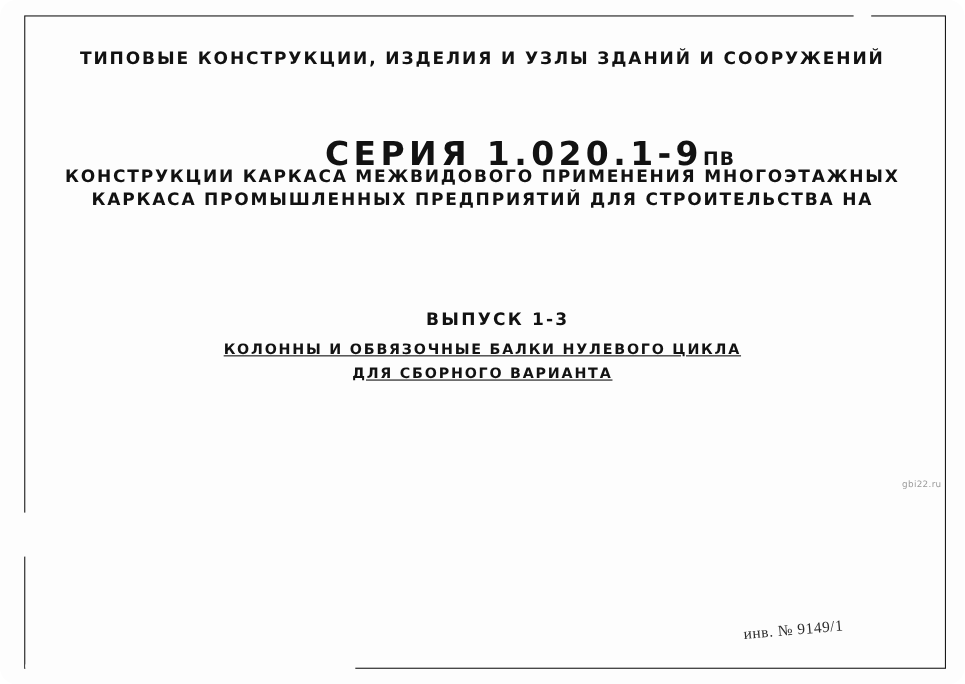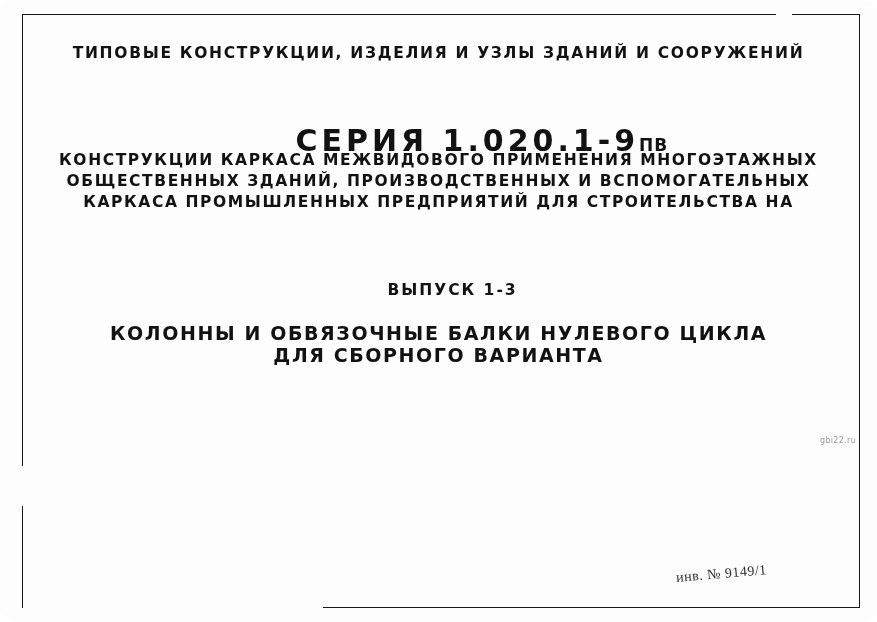--- a/index.html
+++ b/index.html
@@ -119,24 +119,25 @@
     top: 281px;
     font-size: 15.5px;
     letter-spacing: 2px;
     padding-left: 28px;
   }
 
   .subtitle {
     position: absolute;
     left: 0;
     right: 0;
-    top: 322px;
-    font-size: 19px;
+    top: 308px;
+    font-size: 13px;
     line-height: 22px;
     letter-spacing: 1.4px;
+    text-decoration: underline;
   }
 
   .doc-type {
     position: absolute;
     left: 0;
     right: 0;
     top: 400px;
     font-size: 15.5px;
     letter-spacing: 2.2px;
   }
@@ -179,21 +180,20 @@
   <div class="content">
 
     <div class="line header-line">ТИПОВЫЕ КОНСТРУКЦИИ, ИЗДЕЛИЯ И УЗЛЫ ЗДАНИЙ И СООРУЖЕНИЙ</div>
 
     <div class="line series-line">
       <span>СЕРИЯ 1.020.1-9</span><span class="suffix">ПВ</span>
     </div>
 
     <div class="desc">
       <div class="line">КОНСТРУКЦИИ КАРКАСА МЕЖВИДОВОГО ПРИМЕНЕНИЯ МНОГОЭТАЖНЫХ</div>
-      <div class="line">ОБЩЕСТВЕННЫХ ЗДАНИЙ, ПРОИЗВОДСТВЕННЫХ И ВСПОМОГАТЕЛЬНЫХ</div>
       <div class="line">КАРКАСА ПРОМЫШЛЕННЫХ ПРЕДПРИЯТИЙ ДЛЯ СТРОИТЕЛЬСТВА НА</div>
     </div>
 
     <div class="line issue-line">ВЫПУСК 1-3</div>
 
     <div class="subtitle">
       <div class="line">КОЛОННЫ И ОБВЯЗОЧНЫЕ БАЛКИ НУЛЕВОГО ЦИКЛА</div>
       <div class="line">ДЛЯ СБОРНОГО ВАРИАНТА</div>
     </div>
 

